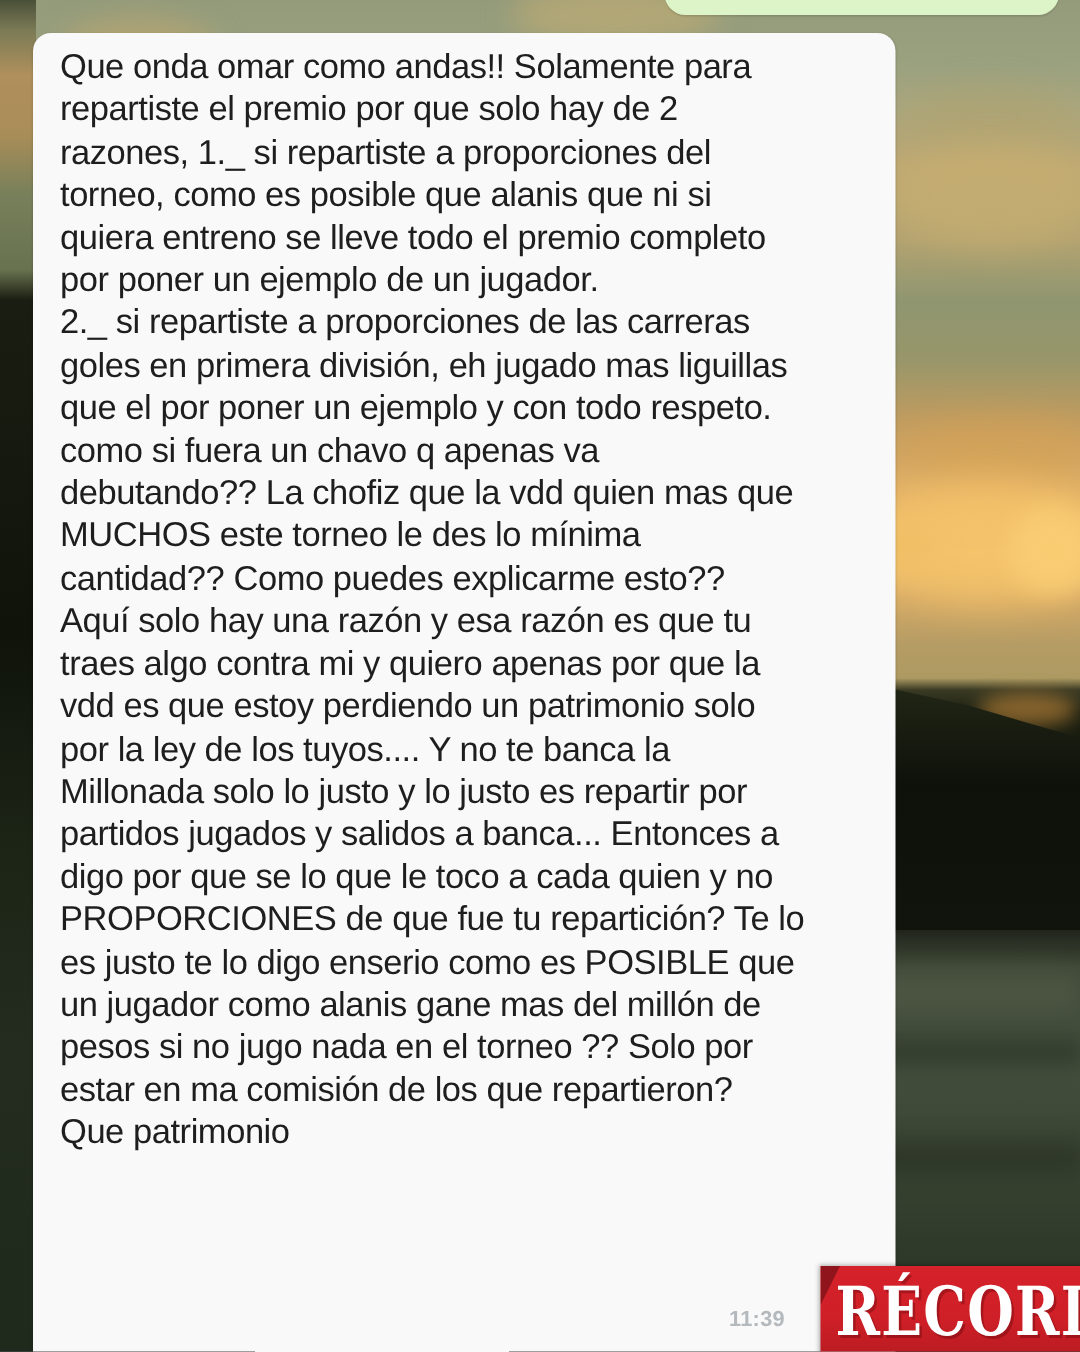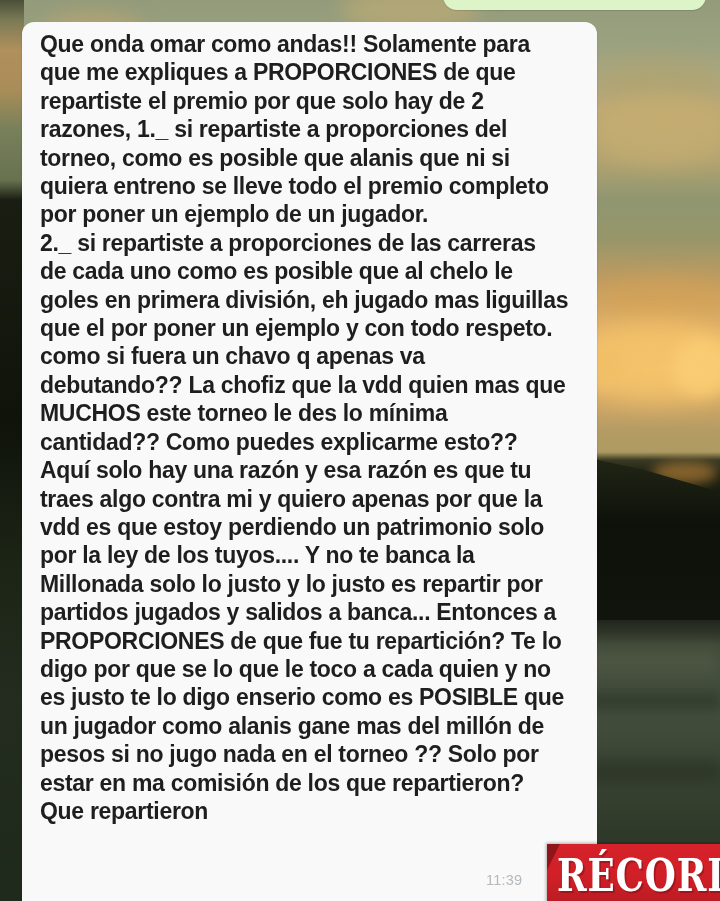--- a/index.html
+++ b/index.html
@@ -72,30 +72,30 @@
     position: absolute; left: 443px; top: -20px; width: 263px; height: 30px;
     background: #ddf4c9; border-radius: 14px;
     box-shadow: 0 1px 1px rgba(0,0,0,.12);
   }
   .bubble-in {
     position: absolute; left: 22px; top: 22px; width: 575px; height: 900px;
     background: #f9f9f9; border-radius: 12px;
     box-shadow: 0 1px 2px rgba(0,0,0,.18);
     padding: 8px 14px 0 18px;
   }
-  .msg-text { color: #1e1e1e; font-weight: bold; }
+  .msg-text { color: #1e1e1e; }
   .msg-line {
     font-size: 23px;
     line-height: 28.4px;
     letter-spacing: -0.3px;
     white-space: pre;
   }
   .timestamp {
     position: absolute; left: 486px; top: 872px;
-    font-size: 14.5px; color: #b4b9bd; letter-spacing: .2px;
+    font-size: 14.5px; color: #b4b9bd; letter-spacing: .2px; font-weight: bold;
   }
 
   
   .record-logo {
     position: absolute; left: 547px; top: 844px; width: 180px; height: 62px;
     background: linear-gradient(180deg, #d6222a 0%, #cf1f27 55%, #b81b22 100%);
     display: flex; align-items: center; justify-content: flex-start;
     padding-left: 10px;
     box-shadow: -1px -1px 3px rgba(0,0,0,.3);
   }
@@ -135,47 +135,45 @@
   <div class="wave w1"></div>
   <div class="wave w2"></div>
   <div class="wave w3"></div>
   <div class="bg-left"></div>
 
   <div class="bubble-out"></div>
 
   <div class="bubble-in">
     <div class="msg-text">
         <div class="msg-line">Que onda omar como andas!! Solamente para</div>
-        <div class="msg-line">que me expliques a PROPORCIONES de que</div>
         <div class="msg-line">repartiste el premio por que solo hay de 2</div>
         <div class="msg-line">razones, 1._ si repartiste a proporciones del</div>
         <div class="msg-line">torneo, como es posible que alanis que ni si</div>
         <div class="msg-line">quiera entreno se lleve todo el premio completo</div>
         <div class="msg-line">por poner un ejemplo de un jugador.</div>
         <div class="msg-line">2._ si repartiste a proporciones de las carreras</div>
-        <div class="msg-line">de cada uno como es posible que al chelo le</div>
         <div class="msg-line">goles en primera división, eh jugado mas liguillas</div>
         <div class="msg-line">que el por poner un ejemplo y con todo respeto.</div>
         <div class="msg-line">como si fuera un chavo q apenas va</div>
         <div class="msg-line">debutando?? La chofiz que la vdd quien mas que</div>
         <div class="msg-line">MUCHOS este torneo le des lo mínima</div>
         <div class="msg-line">cantidad?? Como puedes explicarme esto??</div>
         <div class="msg-line">Aquí solo hay una razón y esa razón es que tu</div>
         <div class="msg-line">traes algo contra mi y quiero apenas por que la</div>
         <div class="msg-line">vdd es que estoy perdiendo un patrimonio solo</div>
         <div class="msg-line">por la ley de los tuyos.... Y no te banca la</div>
         <div class="msg-line">Millonada solo lo justo y lo justo es repartir por</div>
         <div class="msg-line">partidos jugados y salidos a banca... Entonces a</div>
+        <div class="msg-line">digo por que se lo que le toco a cada quien y no</div>
         <div class="msg-line">PROPORCIONES de que fue tu repartición? Te lo</div>
-        <div class="msg-line">digo por que se lo que le toco a cada quien y no</div>
         <div class="msg-line">es justo te lo digo enserio como es POSIBLE que</div>
         <div class="msg-line">un jugador como alanis gane mas del millón de</div>
         <div class="msg-line">pesos si no jugo nada en el torneo ?? Solo por</div>
         <div class="msg-line">estar en ma comisión de los que repartieron?</div>
-        <div class="msg-line">Que repartieron</div>
+        <div class="msg-line">Que patrimonio</div>
       </div>
   </div>
 
   <div class="timestamp">11:39</div>
 
   <div class="record-logo">
     <div class="record-fold"></div>
     <span class="record-text">RÉCORD</span>
   </div>
 

